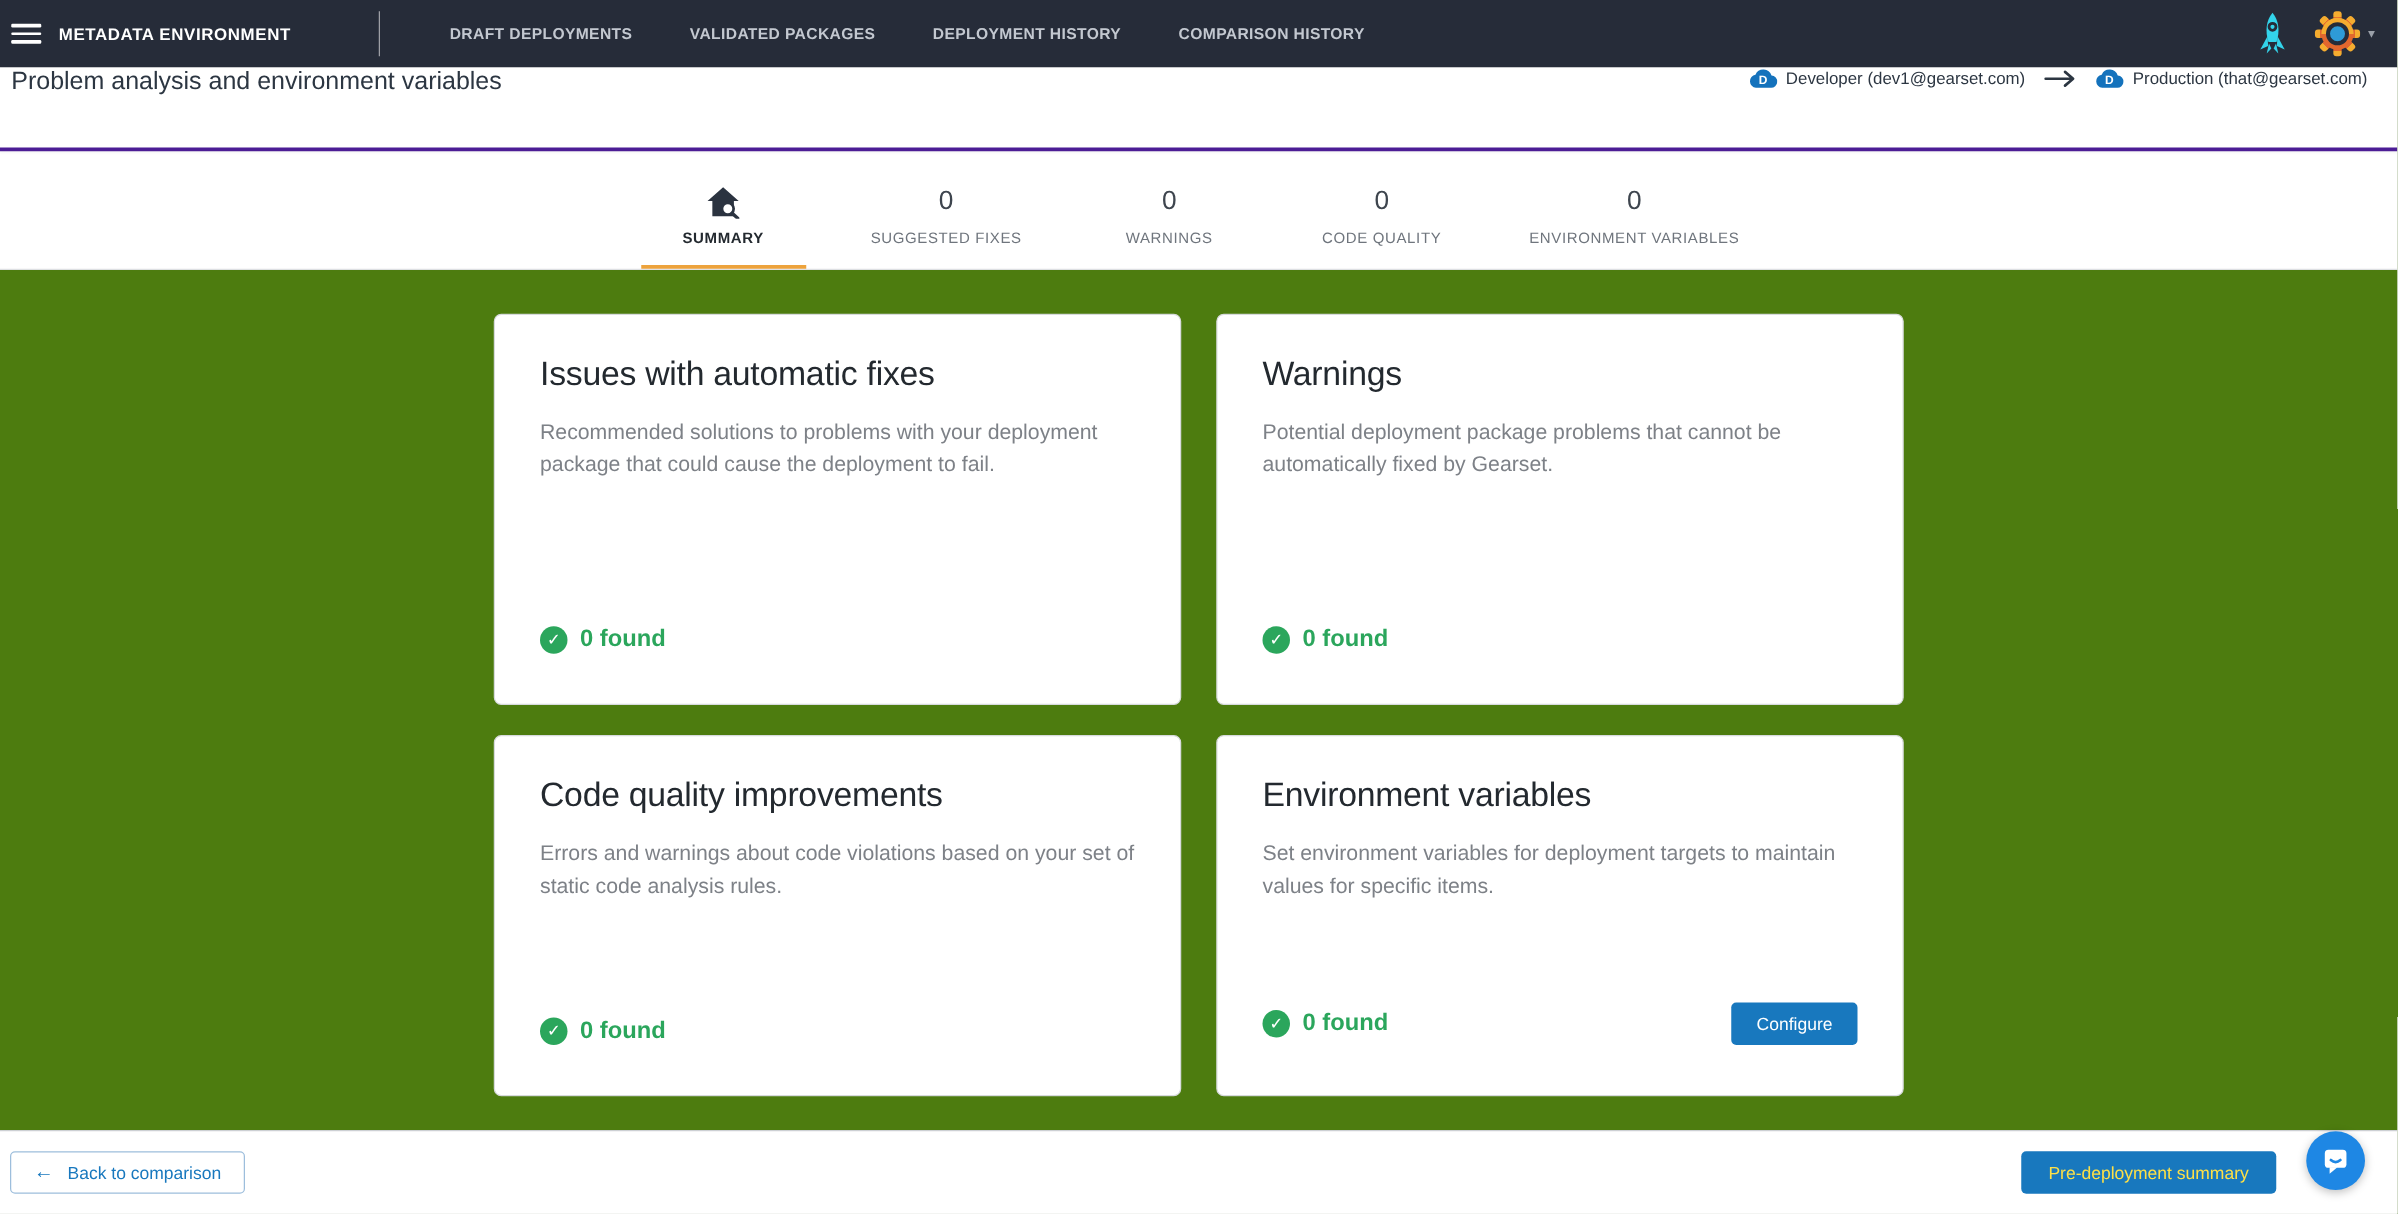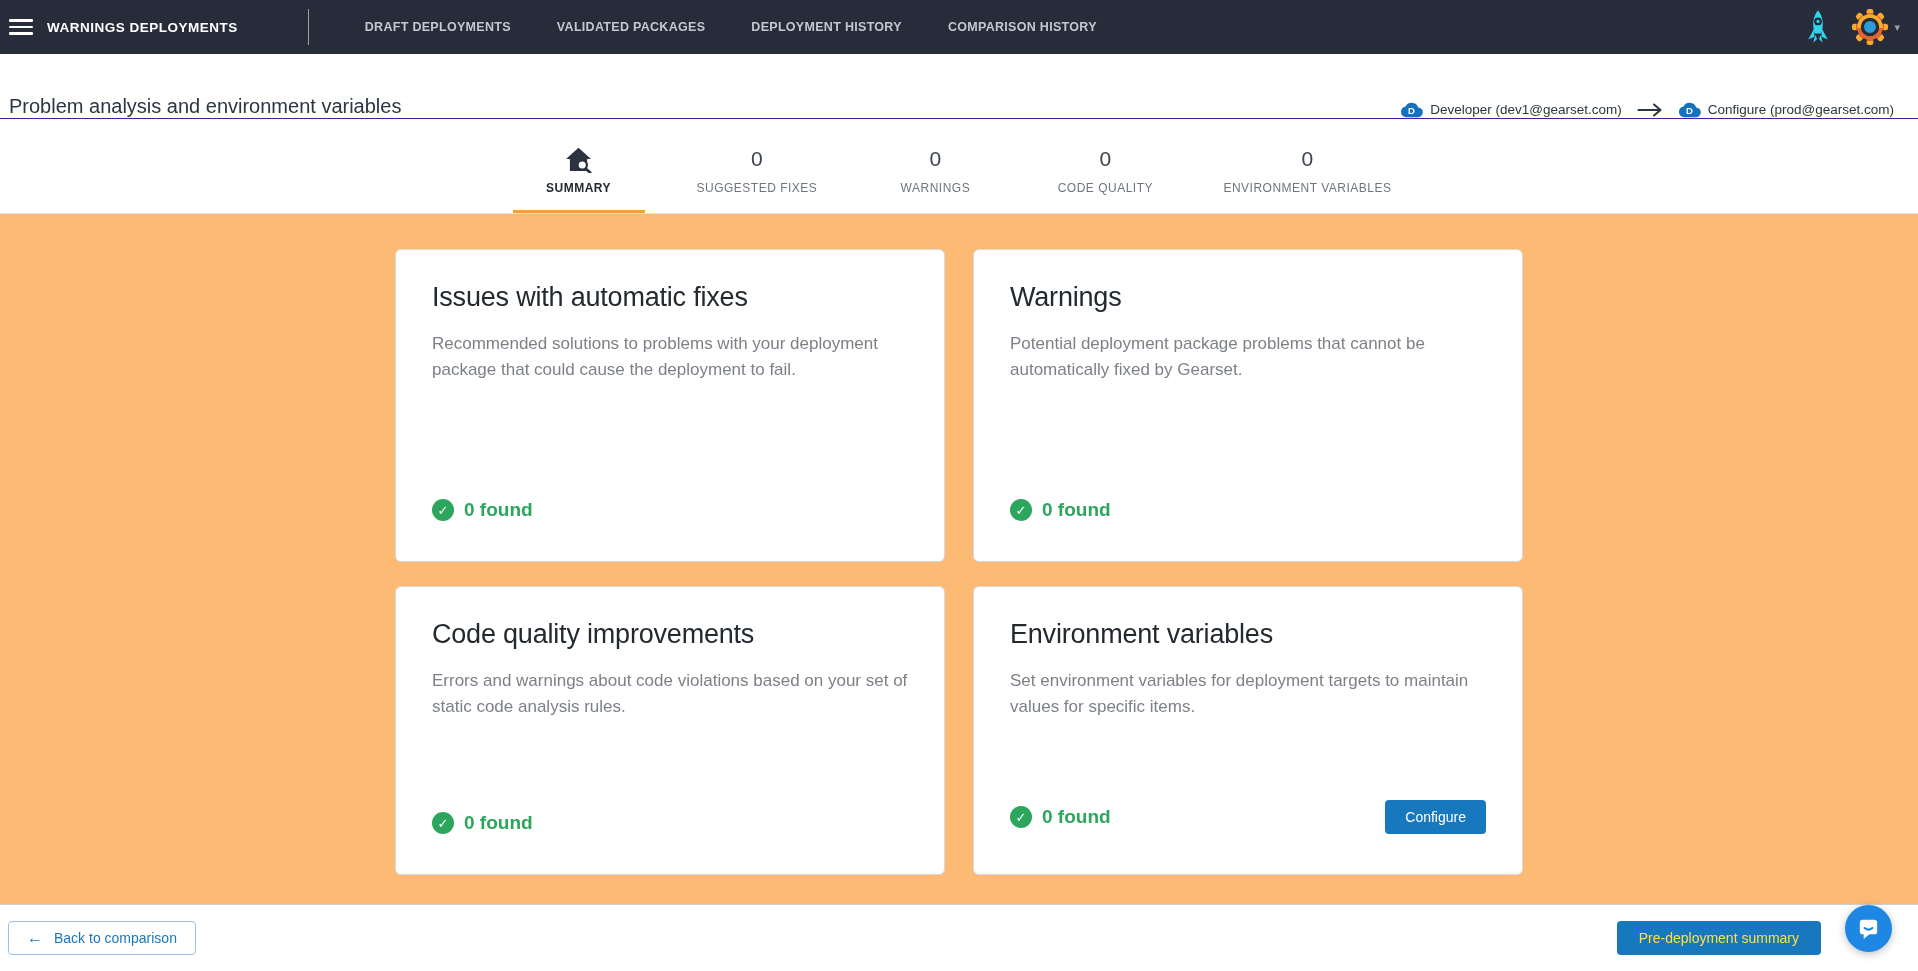--- a/index.html
+++ b/index.html
@@ -19,39 +19,39 @@
   .nav-items{display:flex;align-items:stretch;height:100%;margin-left:56px;gap:46px;}
   .nav-item{display:flex;align-items:center;position:relative;font-size:12.5px;font-weight:bold;
     letter-spacing:.3px;color:#C3C8D0;cursor:pointer;white-space:nowrap;text-decoration:none;}
   .nav-item.active{color:#FFFFFF;}
   .nav-item.active::after{content:"";position:absolute;left:-2px;right:-2px;bottom:7px;height:3px;
     background:#EFA536;border-radius:1px;}
   .nav-right{margin-left:auto;display:flex;align-items:center;gap:20px;}
   .icon-btn{background:none;border:none;padding:0;cursor:pointer;display:flex;align-items:center;gap:5px;}
   .caret{color:#9AA0A9;font-size:11px;line-height:1;}
   
-  .title-bar{height:64px;flex:0 0 64px;background:#fff;display:flex;align-items:flex-end;
-    padding:0 24px 0 9px;border-bottom:1px solid #4c1d95;box-shadow:0 1px 2px rgba(0,0,0,.04);
+  .title-bar{height:64px;flex:0 0 64px;background:#fff;display:flex;align-items:flex-start;
+    padding:0 24px 0 9px;border-bottom:3px solid #4c1d95;box-shadow:0 1px 2px rgba(0,0,0,.04);
     position:relative;z-index:3;}
   .page-title{font-size:20px;font-weight:400;color:#2C3642;margin:0;}
   .org-pair{margin-left:auto;display:flex;align-items:center;gap:15px;font-size:13.5px;color:#2C3642;}
   .org{display:flex;align-items:center;gap:7px;}
   
   .tab-strip{height:94px;flex:0 0 94px;background:#fff;border-bottom:1px solid #DEE0E3;
     display:flex;justify-content:center;position:relative;z-index:2;}
   .tabs{display:flex;gap:38px;}
   .tab{display:flex;flex-direction:column;align-items:center;padding:26px 14px 0;position:relative;
     cursor:pointer;min-width:104px;}
   .tab-top{height:28px;display:flex;align-items:center;justify-content:center;font-size:21px;
     color:#3E454E;font-weight:400;}
   .tab-label{margin-top:8px;font-size:12px;letter-spacing:.5px;color:#6F757D;font-weight:400;white-space:nowrap;}
   .tab.active .tab-label{color:#23292F;font-weight:bold;}
   .tab.active::after{content:"";position:absolute;bottom:0;left:0;right:0;height:3px;background:#EDA33C;}
   
-  .content{flex:1 1 auto;background:#fdba74;overflow:hidden;}
+  .content{flex:1 1 auto;background:#4d7c0f;overflow:hidden;}
   .card-grid{width:1128px;margin:35px auto 0;display:grid;grid-template-columns:550px 550px;
     grid-template-rows:313px 289px;gap:24px 28px;}
   .card{background:#fff;border:1px solid #D7DADC;border-radius:6px;padding:32px 36px 40px;
     display:flex;flex-direction:column;box-sizing:border-box;}
   .card-title{margin:0;font-size:27px;font-weight:500;color:#23292F;letter-spacing:-.2px;}
   .card-desc{margin:18px 0 0;font-size:17px;line-height:1.5;color:#7D8187;max-width:482px;}
   .card-footer{margin-top:auto;display:flex;align-items:center;justify-content:space-between;}
   .status{display:flex;align-items:center;gap:10px;font-size:19px;font-weight:bold;color:#2BA65C;}
   .check-circle{width:22px;height:22px;border-radius:50%;background:#2BA65C;color:#fff;display:flex;
     align-items:center;justify-content:center;font-size:13px;font-weight:bold;flex:0 0 22px;}
@@ -73,21 +73,21 @@
 <body>
 
 <div class="app">
 
   <header class="navbar">
     <div class="hamburger">
       <span></span>
         <span></span>
         <span></span>
     </div>
-    <span class="brand">WARNINGS DEPLOYMENTS</span>
+    <span class="brand">METADATA ENVIRONMENT</span>
     <div class="nav-divider"></div>
     <nav class="nav-items">
       <a class="nav-item">DRAFT DEPLOYMENTS</a>
       <a class="nav-item">VALIDATED PACKAGES</a>
       <a class="nav-item">DEPLOYMENT HISTORY</a>
       <a class="nav-item">COMPARISON HISTORY</a>
     </nav>
     <div class="nav-right">
       <button class="icon-btn" title="">
         <svg width="26" height="36" viewBox="0 0 28 38">
@@ -138,21 +138,21 @@
         <span>Developer (dev1@gearset.com)</span>
       </span>
       <svg width="26" height="14" viewBox="0 0 26 14">
         <path d="M1.5 7 H23 M17 1.5 L23.5 7 L17 12.5" fill="none" stroke="#2C3642" stroke-width="2.1" stroke-linecap="round" stroke-linejoin="round"></path>
       </svg>
       <span class="org">
         <svg width="23" height="17" viewBox="0 0 24 17">
           <path d="M6 16.5 A5.5 5.5 0 0 1 5.6 5.6 A7.2 7.2 0 0 1 19 6.3 A5.1 5.1 0 0 1 18.4 16.5 Z" fill="#1472BC"></path>
           <text x="12" y="13" text-anchor="middle" font-size="10" font-weight="bold" fill="#fff" font-family="Liberation Sans, sans-serif">D</text>
         </svg>
-        <span>Configure (prod@gearset.com)</span>
+        <span>Production (that@gearset.com)</span>
       </span>
     </div>
   </div>
 
   <div class="tab-strip">
     <div class="tabs">
       <div class="tab active">
         <div class="tab-top">
           <svg width="27" height="27" viewBox="0 0 26 26">
             <path d="M13 1.8 L25 12.4 H21.3 V24 H4.7 V12.4 H1 Z" fill="#2B3340"></path>

